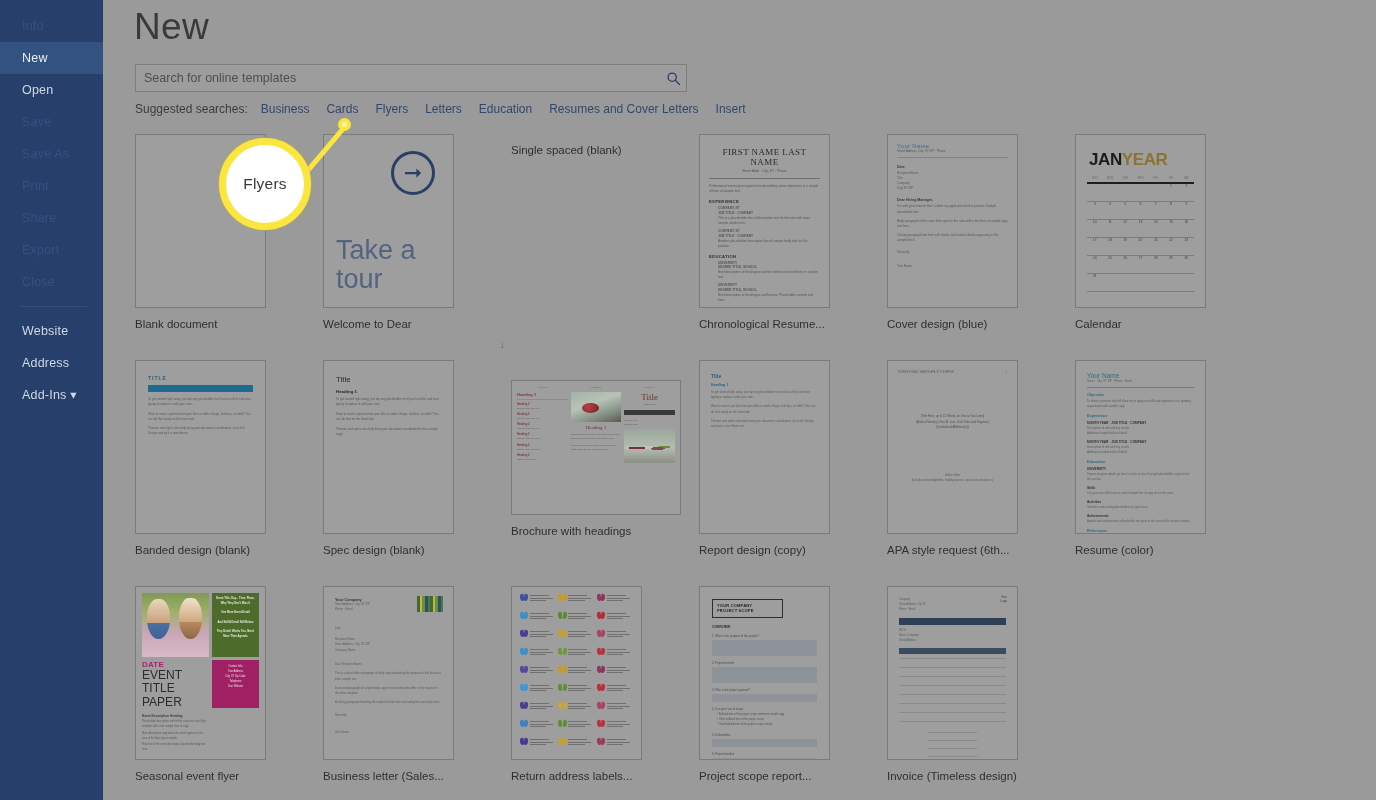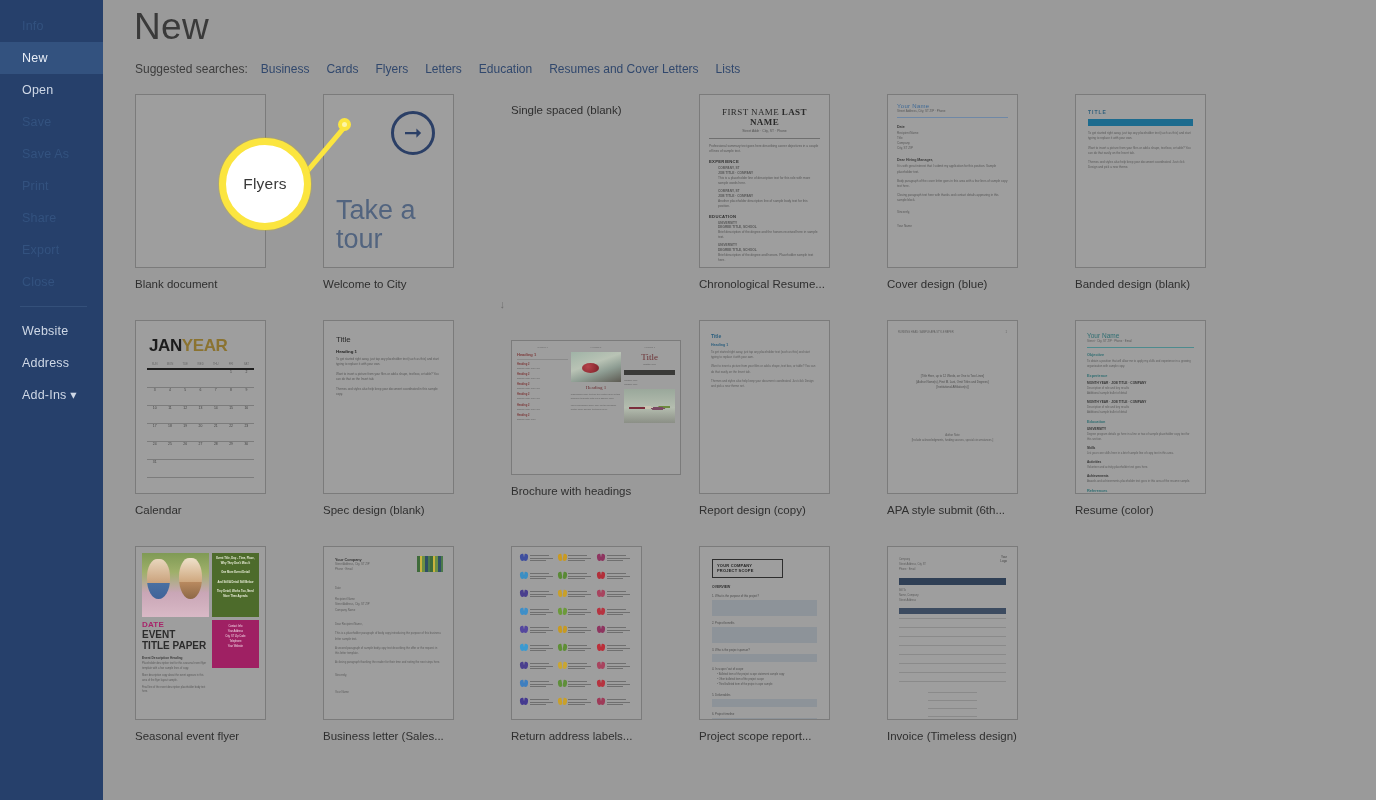--- a/index.html
+++ b/index.html
@@ -143,21 +143,21 @@
   
   .aa { position:absolute; left:11px; top:12px; font-size:21px; font-weight:700; color:#2d5574; }
   .ss-lines { position:absolute; left:11px; right:11px; top:48px; }
   .ss-lines div { height:1px; background:#8c8c8c; margin-bottom:7px; }
 
   
   .res-name {
     text-align:center; font-family:"Liberation Serif", serif;
     font-size:9px; letter-spacing:.4px; color:#2a2a2a; margin-top:4px;
   }
-  .res-name b { font-weight:700; }
+  .res-name b { font-weight:400; }
   .res-sub { text-align:center; font-size:3.4px; color:#555; margin-top:2px; }
   .res-rule { height:1px; background:#6f6f6f; margin:5px 0 5px; }
   .res-h { font-size:4.2px; font-weight:700; color:#2e2e2e; margin:5px 0 2px; letter-spacing:.3px;}
   .res-t { font-size:3.2px; color:#565656; line-height:1.55; }
   .res-i { margin-left:9px; }
 
   
   .cl-name { font-size:6px; color:#3f6a96; letter-spacing:.3px; }
   .cl-rule { height:1px; background:#6f88a6; margin:3px 0 6px; }
   .cl-h { font-size:3.6px; font-weight:700; color:#3a3a3a; margin:7px 0 2px; }
@@ -263,21 +263,21 @@
   .sf-photo:after {
     content:""; position:absolute; right:10%; top:8%; width:34%; height:64%;
     border-radius:45% 45% 50% 50%;
     background: linear-gradient(180deg,#efe1cb 0%, #cfa87f 58%, #b8895f 59%, #8d6846 100%);
   }
   .sf-green { flex:1; background:#4d6b2b; padding:4px 3px; }
   .sf-green div { font-size:2.7px; color:#e9edd9; text-align:center; line-height:1.7; margin-bottom:5px; font-weight:700;}
   .sf-body { display:flex; gap:3px; flex:1; margin-top:3px; }
   .sf-left { flex:1.62; }
   .sf-date { font-size:8px; font-weight:700; color:#a8246a; letter-spacing:.2px; }
-  .sf-evt { font-size:10px; font-weight:700; color:#2c2c2c; line-height:1.12; }
+  .sf-evt { font-size:12px; font-weight:400; color:#2c2c2c; line-height:1.12; }
   .sf-sub { font-size:3.2px; font-weight:700; color:#3c3c3c; margin-top:5px; }
   .sf-t { font-size:2.6px; color:#5a5a5a; line-height:1.85; margin-top:2px; }
   .sf-mag { flex:1; background:#9f2063; padding:5px 3px; height:48px; }
   .sf-mag div { font-size:2.6px; color:#f3dce8; text-align:center; line-height:1.9; }
 
   
   .bl-name { font-size:3.8px; font-weight:700; color:#333; }
   .bl-t { font-size:2.8px; color:#5c5c5c; line-height:1.9; }
   .bl-logo {
     position:absolute; right:10px; top:9px; width:26px; height:16px;
@@ -369,42 +369,53 @@
         <div class="nav-item">Website</div>
         <div class="nav-item">Address</div>
         <div class="nav-item">Add-Ins ▾</div>
       </div>
   </div>
 
   <div class="main">
 
     <div class="page-title">New</div>
 
+    <div class="search-row">
+      <div class="search-box">
+        <input type="text" placeholder="Search for online templates" style="">
+        <div class="search-icon">
+          <svg width="15" height="15" viewBox="0 0 16 16" fill="none" stroke="currentColor" stroke-width="1.4">
+            <circle cx="6.6" cy="6.6" r="4.4"></circle>
+            <line x1="9.9" y1="9.9" x2="14.4" y2="14.4" stroke-linecap="round"></line>
+          </svg>
+        </div>
+      </div>
+    </div>
 
     <div class="suggested">
       <span class="suggested-label">Suggested searches:</span>
-      <span id="suggested-links"><a href="#">Business</a><a href="#">Cards</a><a href="#">Flyers</a><a href="#">Letters</a><a href="#">Education</a><a href="#">Resumes and Cover Letters</a><a href="#">Lists</a></span>
+      <span id="suggested-links"><a href="#">Business</a><a href="#">Cards</a><a href="#">Flyers</a><a href="#">Letters</a><a href="#">Education</a><a href="#">Resumes and Cover Letters</a><a href="#">Insert</a></span>
     </div>
 
     <div class="grid">
 
       <div class="tpl">
         <div class="thumb"></div>
         <div class="tpl-label">Blank document</div>
       </div>
 
       <div class="tpl">
         <div class="thumb">
           <div class="tour-circle">➞</div>
           <div class="tour-text">
             <div>Take a</div>
             <div>tour</div>
           </div>
         </div>
-        <div class="tpl-label">Welcome to City</div>
+        <div class="tpl-label">Welcome to Dear</div>
         <div style="position:relative">
           <span class="dl-icon">↓</span>
         </div>
       </div>
 
       <div class="tpl">
         <div class="tpl-label">Single spaced (blank)</div>
       </div>
 
       <div class="tpl">
@@ -455,33 +466,20 @@
             <div class="cl-t" style="margin-top:4px">Closing paragraph text here with thanks and contact details appearing in this sample block.</div>
             <div class="cl-t" style="margin-top:7px">Sincerely,</div>
             <div class="cl-t" style="margin-top:9px">Your Name</div>
           </div>
         </div>
         <div class="tpl-label">Cover design (blue)</div>
       </div>
 
       <div class="tpl">
         <div class="thumb">
-          <div class="pad" style="inset:14px 12px">
-            <div class="bd-title">TITLE</div>
-            <div class="bd-band"></div>
-            <div class="bd-t">To get started right away, just tap any placeholder text (such as this) and start typing to replace it with your own.</div>
-            <div class="bd-t" style="margin-top:4px">Want to insert a picture from your files or add a shape, text box, or table? You can do that easily on the Insert tab.</div>
-            <div class="bd-t" style="margin-top:4px">Themes and styles also help keep your document coordinated. Just click Design and pick a new theme.</div>
-          </div>
-        </div>
-        <div class="tpl-label">Banded design (blank)</div>
-      </div>
-
-      <div class="tpl">
-        <div class="thumb">
           <div class="pad">
             <div class="cal-title"><span class="jan">JAN</span><span class="year">YEAR</span></div>
             <div class="cal-dow" id="cal-dow">
                 <span>SUN</span>
                 <span>MON</span>
                 <span>TUE</span>
                 <span>WED</span>
                 <span>THU</span>
                 <span>FRI</span>
                 <span>SAT</span>
@@ -557,20 +555,33 @@
                     <span></span>
                     <span></span>
                     <span></span>
                   </div>
                   <div class="rl"></div>
                 </div>
               </div>
           </div>
         </div>
         <div class="tpl-label">Calendar</div>
+      </div>
+
+      <div class="tpl">
+        <div class="thumb">
+          <div class="pad" style="inset:14px 12px">
+            <div class="bd-title">TITLE</div>
+            <div class="bd-band"></div>
+            <div class="bd-t">To get started right away, just tap any placeholder text (such as this) and start typing to replace it with your own.</div>
+            <div class="bd-t" style="margin-top:4px">Want to insert a picture from your files or add a shape, text box, or table? You can do that easily on the Insert tab.</div>
+            <div class="bd-t" style="margin-top:4px">Themes and styles also help keep your document coordinated. Just click Design and pick a new theme.</div>
+          </div>
+        </div>
+        <div class="tpl-label">Banded design (blank)</div>
       </div>
 
       <div class="tpl">
         <div class="thumb">
           <div class="pad" style="inset:14px 12px">
             <div class="sp-title">Title</div>
             <div class="sp-h">Heading 1</div>
             <div class="sp-t">To get started right away, just tap any placeholder text (such as this) and start typing to replace it with your own.</div>
             <div class="sp-t" style="margin-top:4px">Want to insert a picture from your files or add a shape, text box, or table? You can do that on the Insert tab.</div>
             <div class="sp-t" style="margin-top:4px">Themes and styles also help keep your document coordinated in this sample copy.</div>
@@ -645,21 +656,21 @@
               <div>[Title Here, up to 12 Words, on One to Two Lines]</div>
               <div>[Author Name(s), First M. Last, Omit Titles and Degrees]</div>
               <div>[Institutional Affiliation(s)]</div>
             </div>
             <div class="apa-block2">
               <div>Author Note</div>
               <div>[Include acknowledgments, funding sources, special circumstances.]</div>
             </div>
           </div>
         </div>
-        <div class="tpl-label">APA style submit (6th...</div>
+        <div class="tpl-label">APA style request (6th...</div>
       </div>
 
       <div class="tpl">
         <div class="thumb">
           <div class="pad" style="inset:11px 11px">
             <div class="rc-name">Your Name</div>
             <div class="rc-t">Street · City, ST ZIP · Phone · Email</div>
             <div class="rc-rule"></div>
             <div class="rc-h">Objective</div>
             <div class="rc-t">To obtain a position that will allow me to apply my skills and experience in a growing organization with sample copy.</div>

